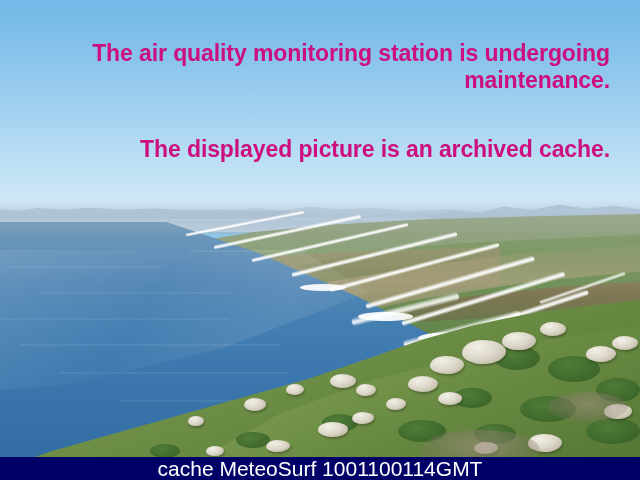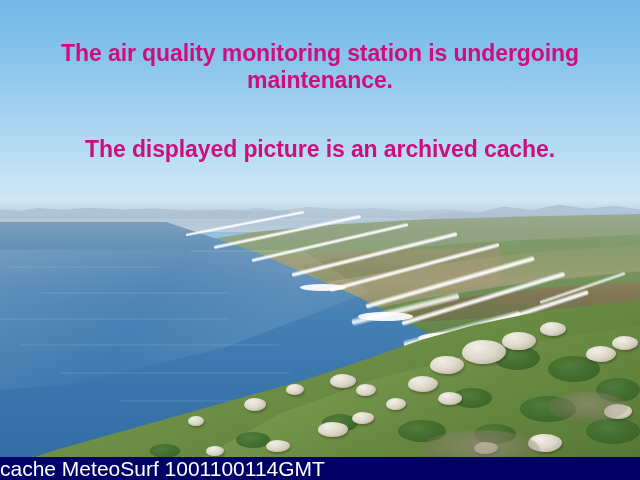--- a/index.html
+++ b/index.html
@@ -248,21 +248,21 @@
     background: radial-gradient(ellipse at 50% 40%, rgba(150,138,118,0.7) 0%, rgba(128,118,100,0.35) 60%, rgba(110,104,88,0) 100%);
     border-radius: 50%;
   }
 
   
   .messages {
     position: absolute;
     left: 0; top: 0;
     width: 640px;
     padding-top: 40px;
-    text-align: center;
+    text-align: right;
     pointer-events: none;
   }
   .msg {
     color: #cd0e7e;
     font-family: "Liberation Sans", sans-serif;
     font-weight: bold;
     font-size: 23px;
     line-height: 27px;
     margin: 0 auto;
     width: 580px;
@@ -275,21 +275,21 @@
   
   .statusbar {
     position: absolute;
     left: 0; top: 457px;
     width: 640px; height: 23px;
     background: #000066;
     color: #ffffff;
     font-family: "Liberation Sans", sans-serif;
     font-size: 21px;
     line-height: 23px;
-    text-align: left;
+    text-align: center;
     white-space: nowrap;
     overflow: hidden;
   }
 </style>
 </head>
 <body>
 
 <div id="stage">
 
   <div class="photo">

